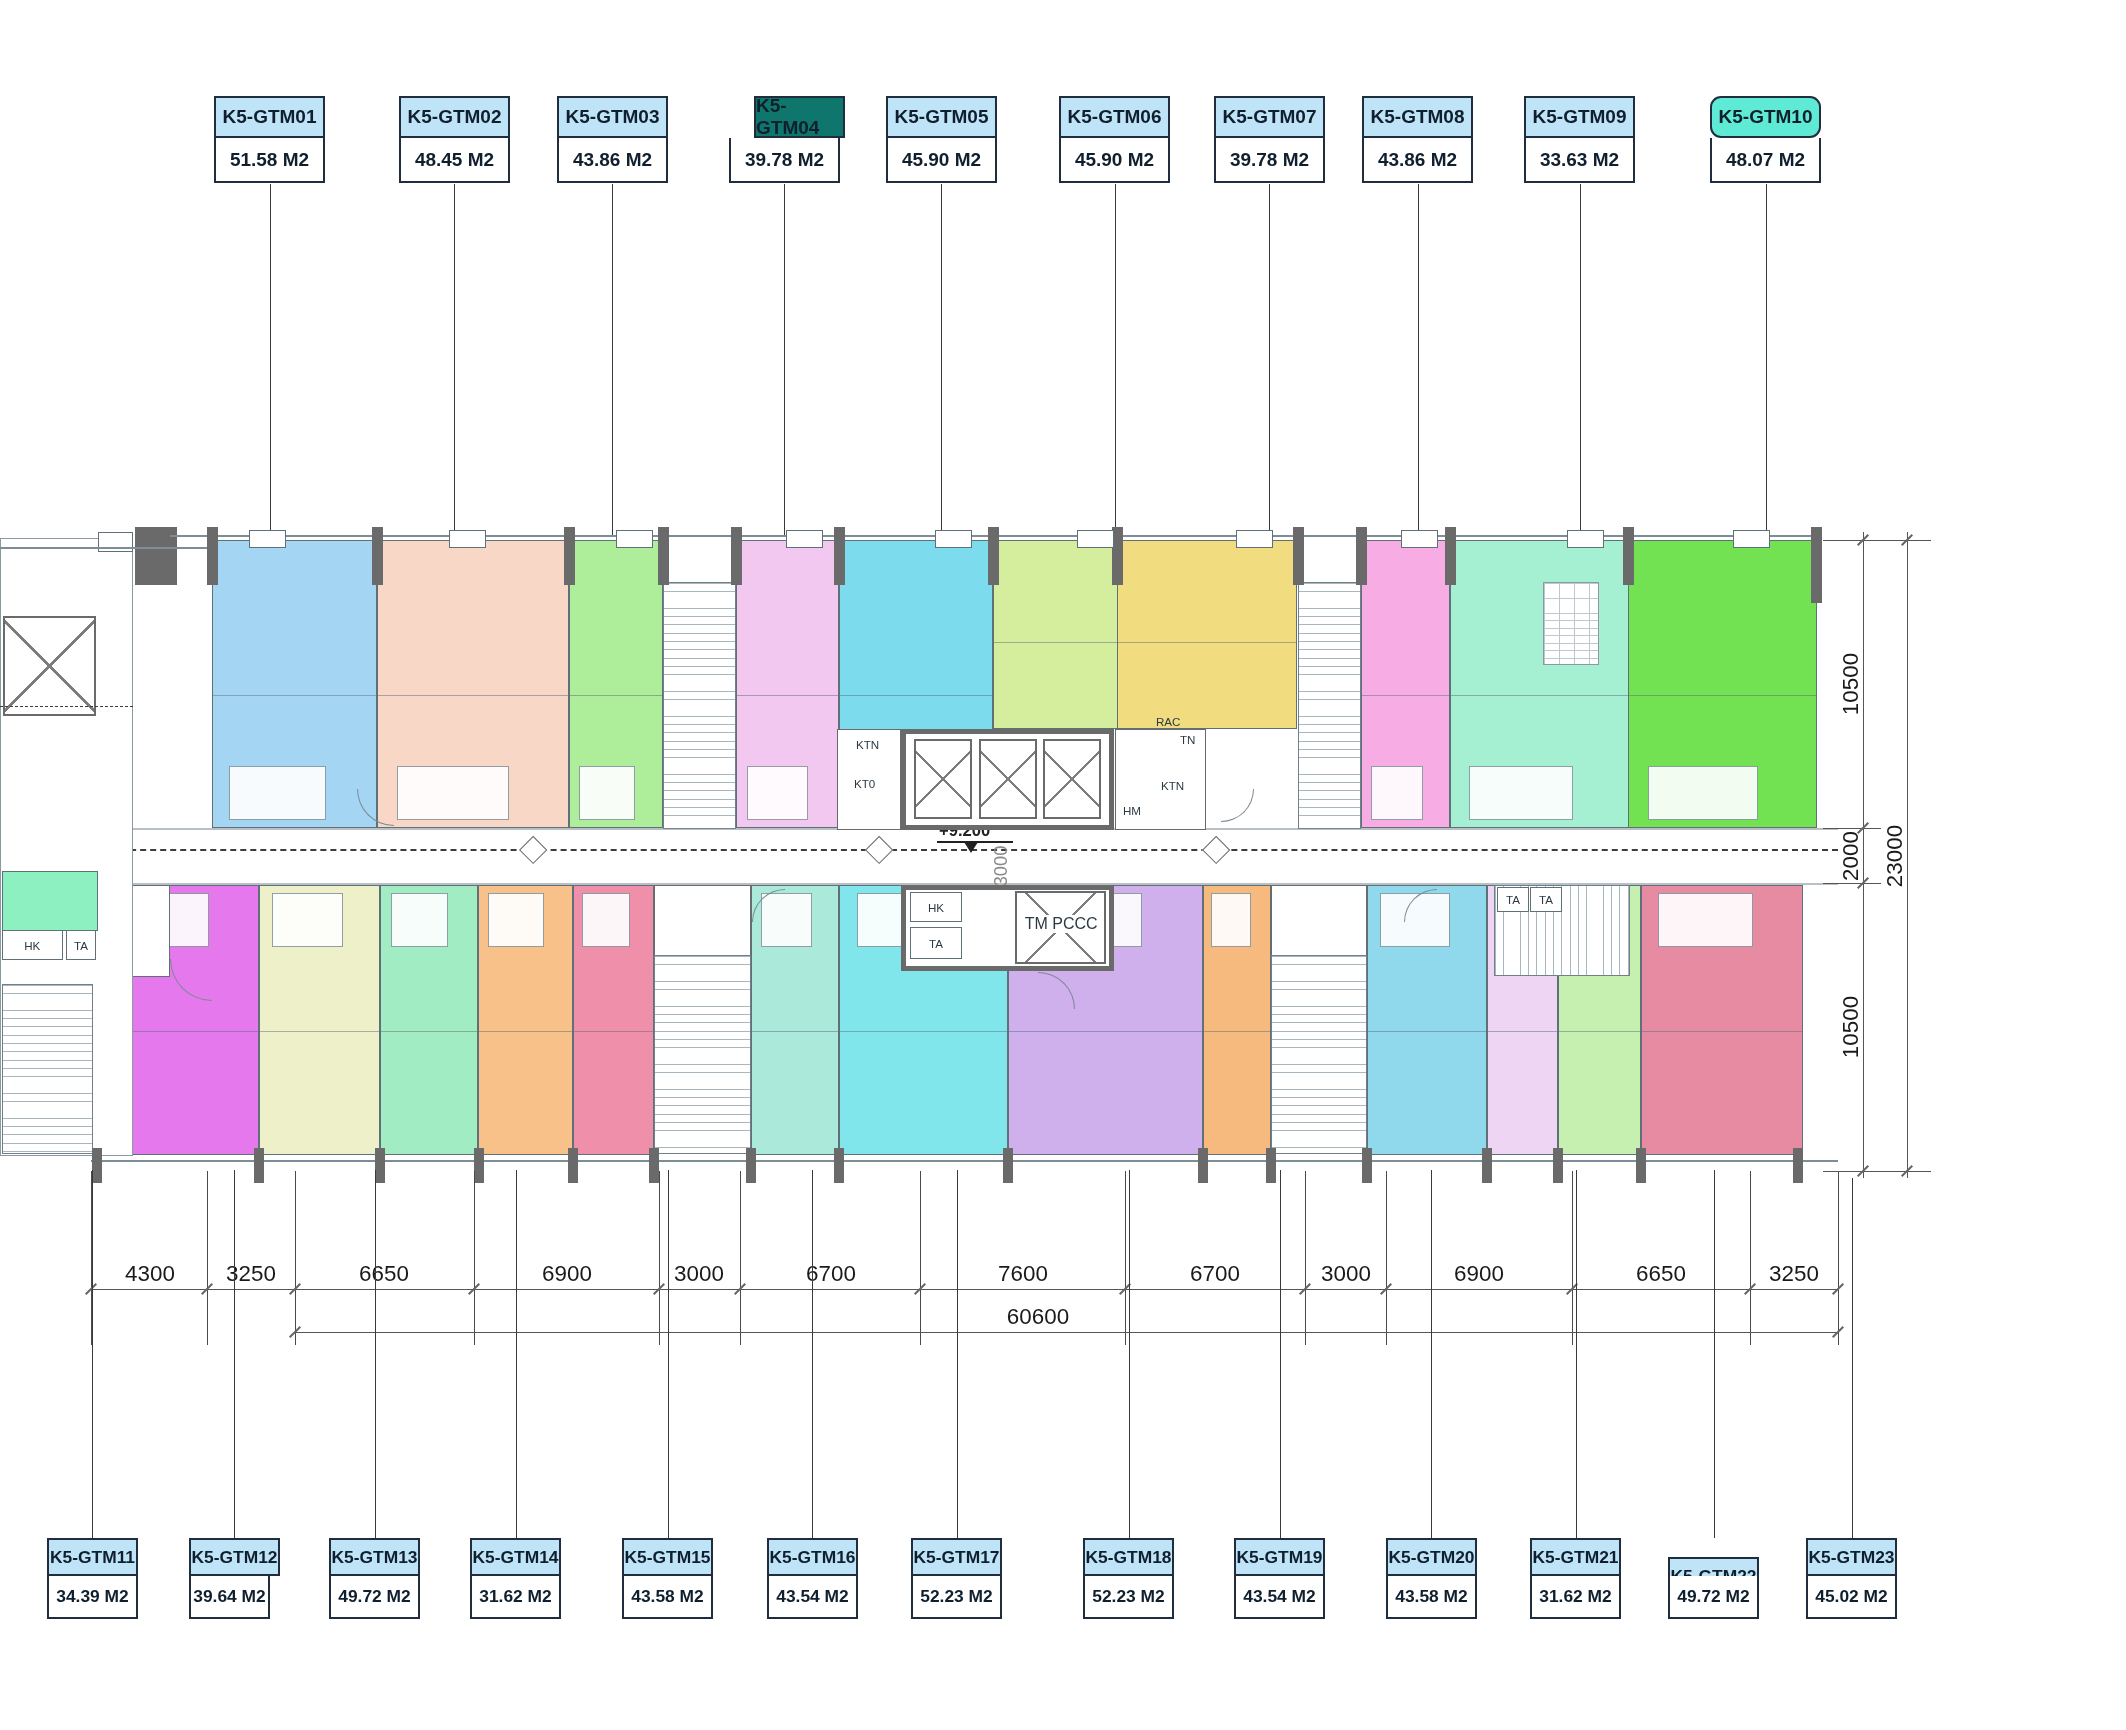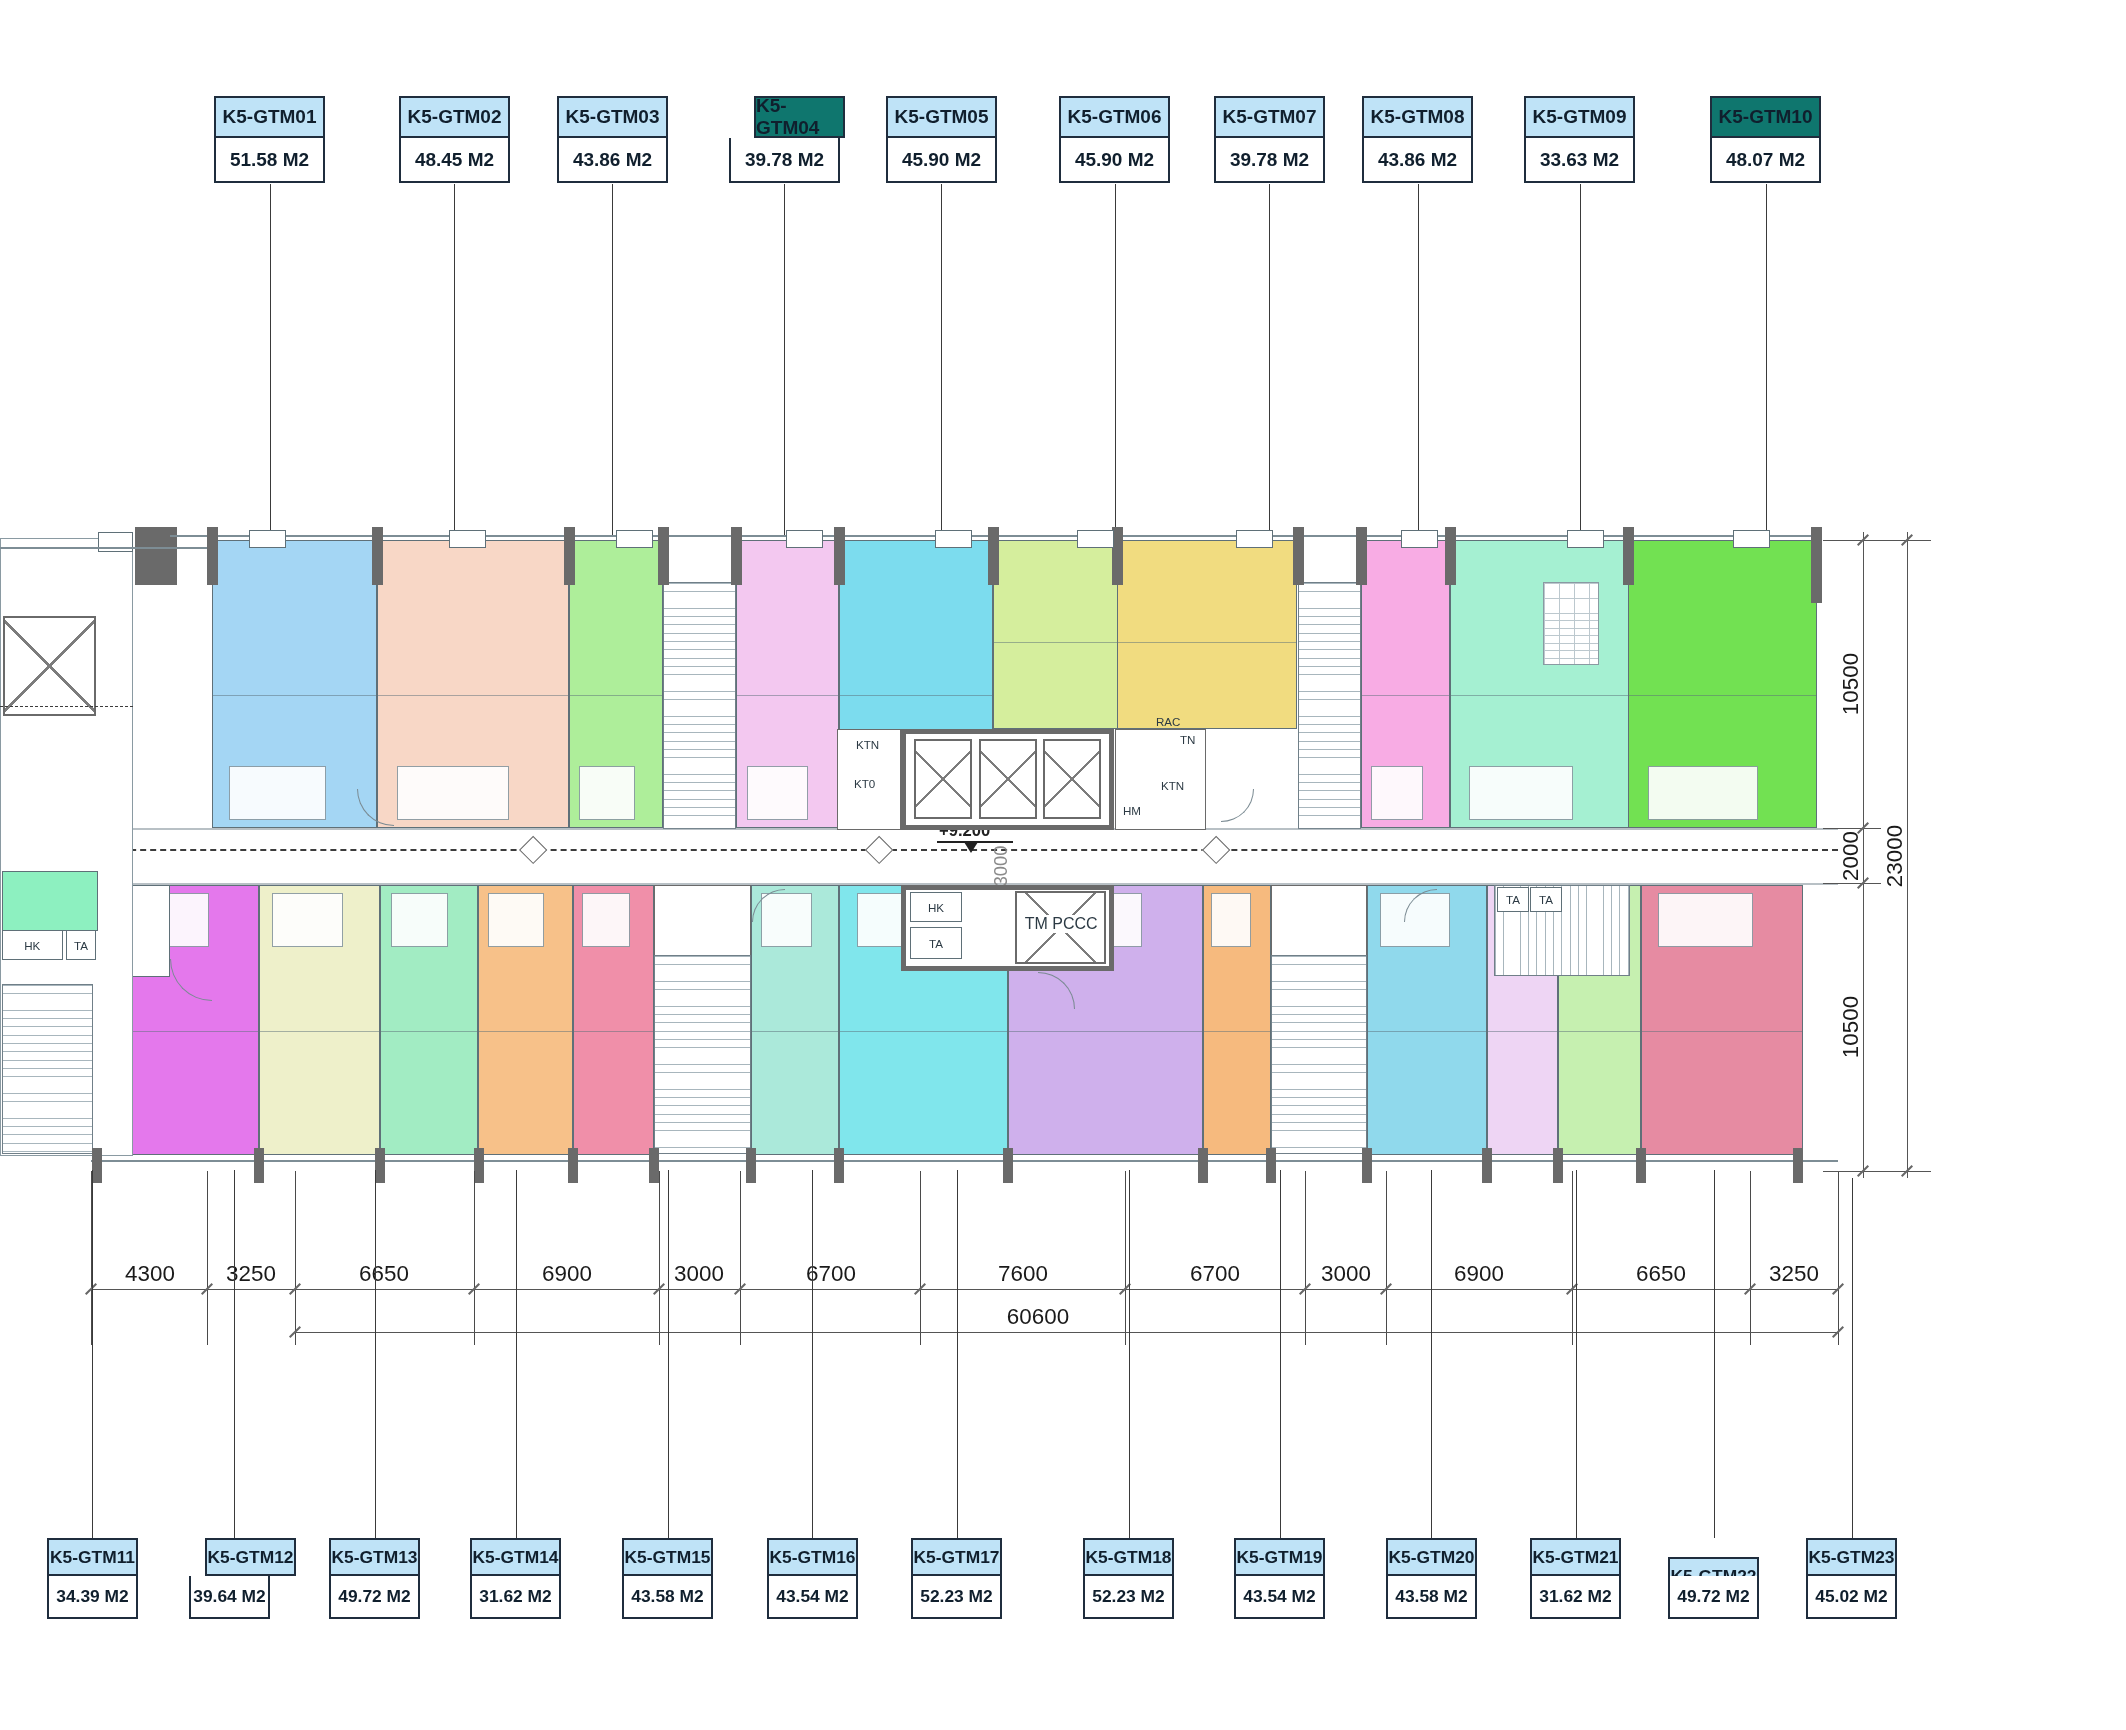--- a/index.html
+++ b/index.html
@@ -61,21 +61,21 @@
   <div class="lbl-name" style="left: 886px; top: 96px; width: 111px; background-color: rgb(191, 227, 247);">K5-GTM05</div>
   <div class="lbl-area" style="left:886px;top:138px;width:111px;">45.90 M2</div>
   <div class="lbl-name" style="left: 1059px; top: 96px; width: 111px; background-color: rgb(191, 227, 247);">K5-GTM06</div>
   <div class="lbl-area" style="left:1059px;top:138px;width:111px;">45.90 M2</div>
   <div class="lbl-name" style="left: 1214px; top: 96px; width: 111px; background-color: rgb(191, 227, 247);">K5-GTM07</div>
   <div class="lbl-area" style="left:1214px;top:138px;width:111px;">39.78 M2</div>
   <div class="lbl-name" style="left: 1362px; top: 96px; width: 111px; background-color: rgb(191, 227, 247);">K5-GTM08</div>
   <div class="lbl-area" style="left:1362px;top:138px;width:111px;">43.86 M2</div>
   <div class="lbl-name" style="left: 1524px; top: 96px; width: 111px; background-color: rgb(191, 227, 247);">K5-GTM09</div>
   <div class="lbl-area" style="left:1524px;top:138px;width:111px;">33.63 M2</div>
-  <div class="lbl-name" style="left: 1710px; top: 96px; width: 111px; background-color: #0f766e;">K5-GTM10</div>
+  <div class="lbl-name" style="left: 1710px; top: 96px; width: 111px; background-color: #5eead4; border-radius: 11px;">K5-GTM10</div>
   <div class="lbl-area" style="left:1710px;top:138px;width:111px;">48.07 M2</div>
 
   <div class="leader" style="left:270px;top:184px;height:352px;"></div>
   <div class="leader" style="left:454px;top:184px;height:352px;"></div>
   <div class="leader" style="left:612px;top:184px;height:352px;"></div>
   <div class="leader" style="left:784px;top:184px;height:352px;"></div>
   <div class="leader" style="left:941px;top:184px;height:352px;"></div>
   <div class="leader" style="left:1115px;top:184px;height:352px;"></div>
   <div class="leader" style="left:1269px;top:184px;height:352px;"></div>
   <div class="leader" style="left:1418px;top:184px;height:352px;"></div>
@@ -289,21 +289,21 @@
   <div class="leader" style="left:1129px;top:1170px;height:368px;"></div>
   <div class="leader" style="left:1280px;top:1170px;height:368px;"></div>
   <div class="leader" style="left:1431px;top:1170px;height:368px;"></div>
   <div class="leader" style="left:1576px;top:1170px;height:368px;"></div>
   <div class="leader" style="left:1714px;top:1170px;height:368px;"></div>
   <div class="leader" style="left:1852px;top:1178px;height:360px;"></div>
 
   <div class="lbl-sm">
     <div class="lbl-name" style="left: 47px; top: 1538px; width: 91px; height: 38px; background-color: rgb(191, 227, 247);">K5-GTM11</div>
     <div class="lbl-area" style="left:47px;top:1576px;width:91px;height:43px;">34.39 M2</div>
-    <div class="lbl-name" style="left: 189px; top: 1538px; width: 91px; height: 38px; background-color: rgb(191, 227, 247); margin-left: 16px;">K5-GTM12</div>
+    <div class="lbl-name" style="left: 189px; top: 1538px; width: 91px; height: 38px; background-color: rgb(191, 227, 247);">K5-GTM12</div>
     <div class="lbl-area" style="left:189px;top:1576px;width:81px;height:43px;">39.64 M2</div>
     <div class="lbl-name" style="left: 329px; top: 1538px; width: 91px; height: 38px; background-color: rgb(191, 227, 247);">K5-GTM13</div>
     <div class="lbl-area" style="left:329px;top:1576px;width:91px;height:43px;">49.72 M2</div>
     <div class="lbl-name" style="left: 470px; top: 1538px; width: 91px; height: 38px; background-color: rgb(191, 227, 247);">K5-GTM14</div>
     <div class="lbl-area" style="left:470px;top:1576px;width:91px;height:43px;">31.62 M2</div>
     <div class="lbl-name" style="left: 622px; top: 1538px; width: 91px; height: 38px; background-color: rgb(191, 227, 247);">K5-GTM15</div>
     <div class="lbl-area" style="left:622px;top:1576px;width:91px;height:43px;">43.58 M2</div>
     <div class="lbl-name" style="left: 767px; top: 1538px; width: 91px; height: 38px; background-color: rgb(191, 227, 247);">K5-GTM16</div>
     <div class="lbl-area" style="left:767px;top:1576px;width:91px;height:43px;">43.54 M2</div>
     <div class="lbl-name" style="left: 911px; top: 1538px; width: 91px; height: 38px; background-color: rgb(191, 227, 247);">K5-GTM17</div>

